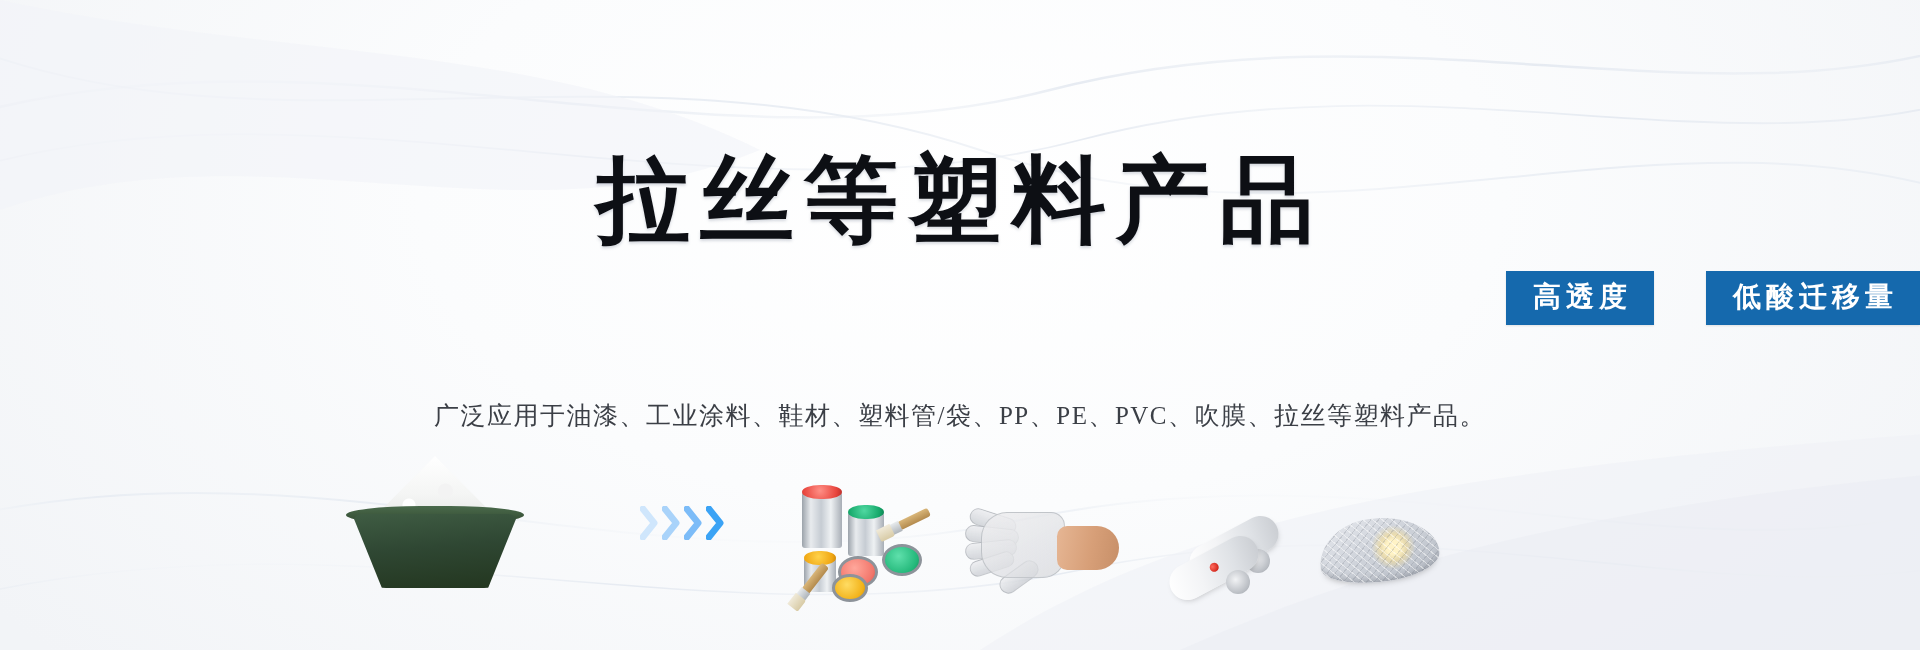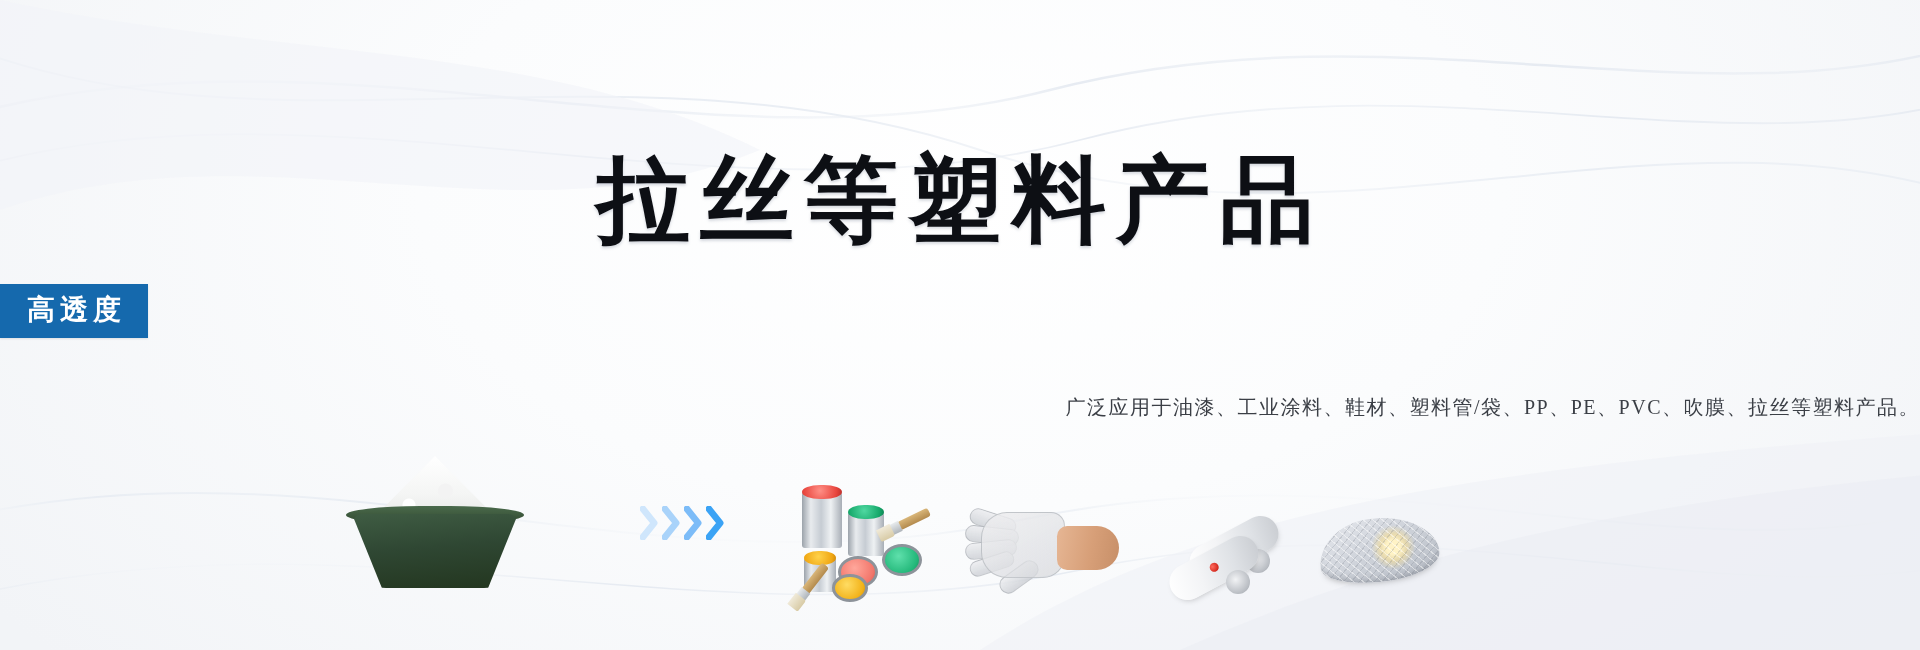--- a/index.html
+++ b/index.html
@@ -34,45 +34,45 @@
     letter-spacing:10px;
     color:#0d0f14;
     text-shadow:0 2px 3px rgba(120,130,150,.30);
     white-space:nowrap;
     font-family:"Liberation Serif","DejaVu Serif",serif;
   }
 
   
   .badges{
     position:absolute;
-    top:284px; left:0; right:0;
+    top:271px; left:0; right:0;
     display:flex;
-    justify-content:flex-start;
+    justify-content:flex-end;
     align-items:center;
     gap:52px;
   }
   .badge{
     background:#1569ad;
     color:#ffffff;
     font-size:28px;
     font-weight:700;
     letter-spacing:5px;
     padding:8px 22px 10px 27px;
     line-height:1.3;
     white-space:nowrap;
     box-shadow:0 1px 2px rgba(0,0,0,.10);
     font-family:"Liberation Serif","DejaVu Serif",serif;
   }
 
   
   .desc{
     position:absolute;
     top:374px; left:0; right:0;
-    text-align:right;
-    font-size:20px;
+    text-align:center;
+    font-size:25px;
     letter-spacing:1.5px;
     color:#3b3f46;
     white-space:nowrap;
     font-family:"Liberation Serif","DejaVu Serif",serif;
   }
 
   
   .strip{
     position:absolute;
     left:0; right:0;
@@ -214,20 +214,21 @@
     <path d="M-50,600 C360,500 700,650 1080,570 C1440,495 1720,620 1980,560" fill="none" stroke="url(#gA)" stroke-width="1.6"></path>
     <path d="M980,650 C1180,520 1420,470 1980,430 L1980,650 Z" fill="#eef1f6" opacity=".55"></path>
     <path d="M1180,650 C1380,560 1620,500 1980,470 L1980,650 Z" fill="#e8ecf2" opacity=".45"></path>
     <path d="M0,0 L0,210 C260,120 520,250 760,150 C540,40 280,60 0,0 Z" fill="#f1f4f8" opacity=".6"></path>
   </svg>
 
   <h1 class="title">拉丝等塑料产品</h1>
 
   <div class="badges">
     <span class="badge">高透度</span>
+    <span class="badge">低酸迁移量</span>
   </div>
 
   <p class="desc">广泛应用于油漆、工业涂料、鞋材、塑料管/袋、PP、PE、PVC、吹膜、拉丝等塑料产品。</p>
 
   <div class="strip">
 
     <div class="item" id="item-powder">
       <div class="powder"></div>
       <div class="bowl-rim"></div>
       <div class="bowl"></div>

